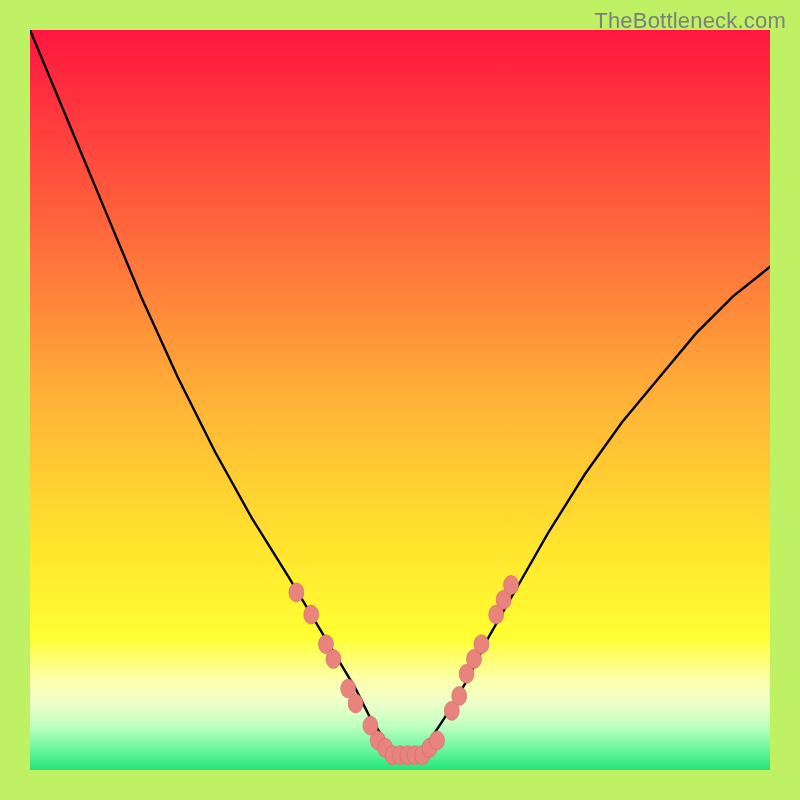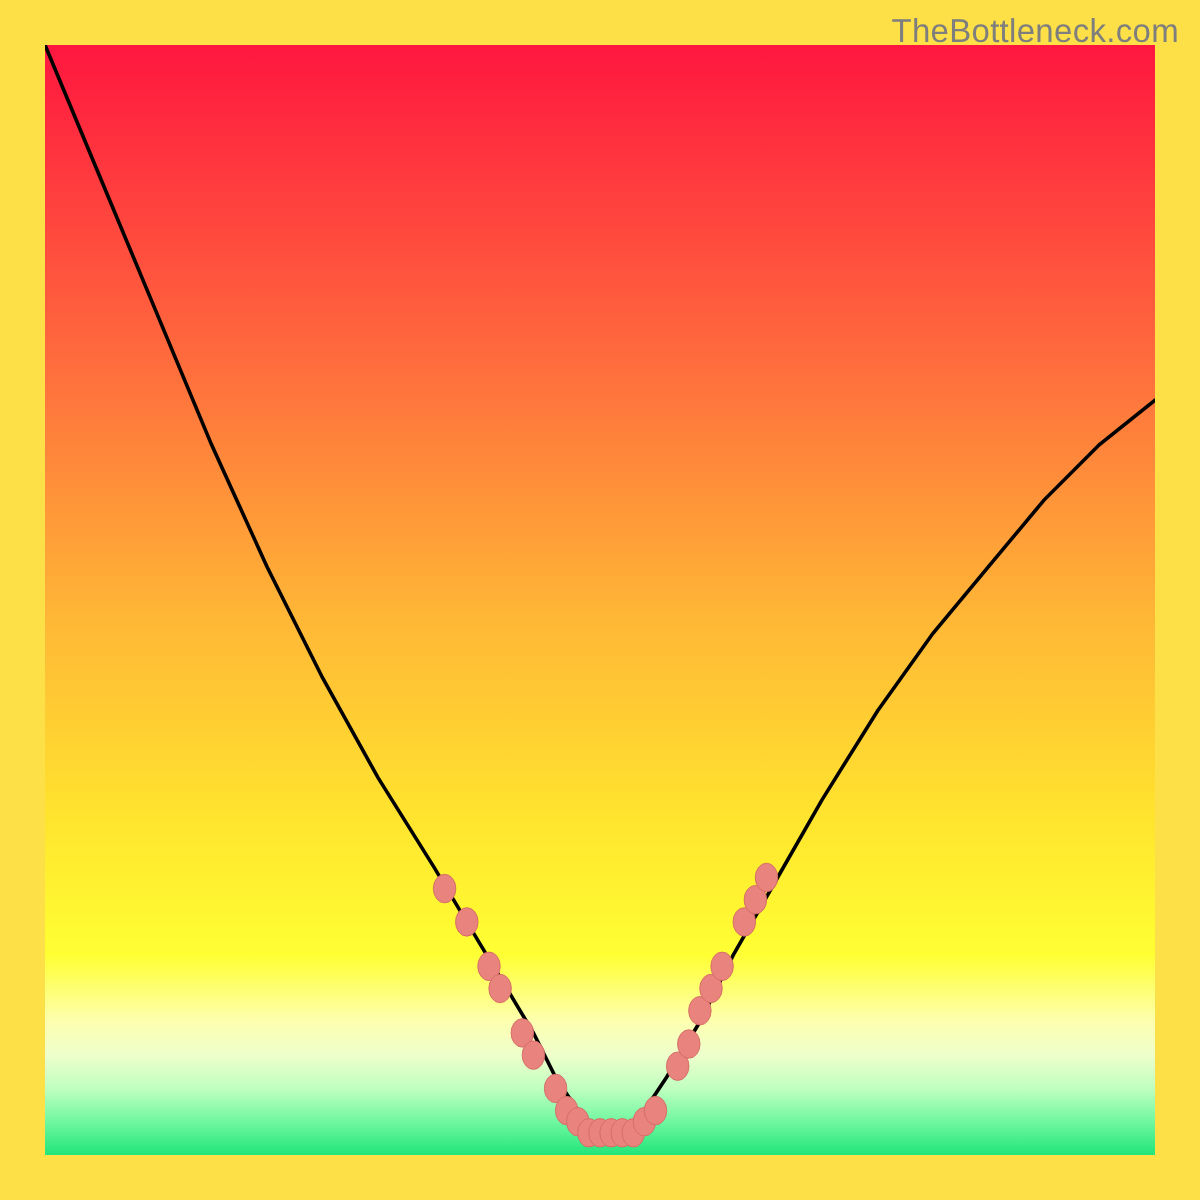--- a/index.html
+++ b/index.html
@@ -8,21 +8,21 @@
     width: 800px;
     height: 800px;
     background: #000;
     overflow: hidden;
     font-family: Arial, Helvetica, sans-serif;
   }
   .frame {
     position: relative;
     width: 800px;
     height: 800px;
-    background: #fde047;
+    background: #bef264;
   }
   .plot {
     position: absolute;
     left: 30px;
     top: 30px;
     width: 740px;
     height: 740px;
   }
   .watermark {
     position: absolute;

